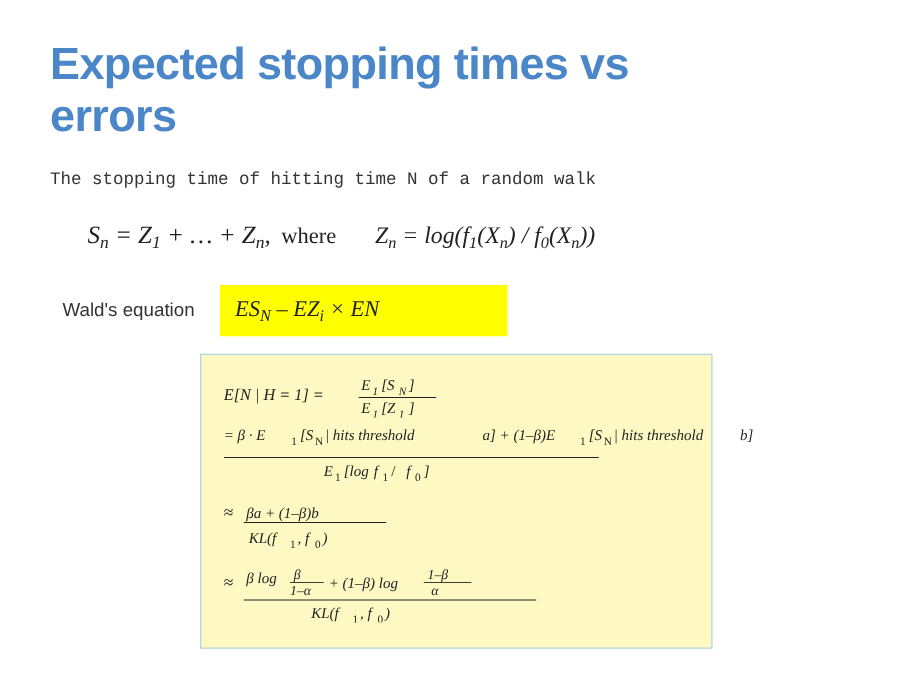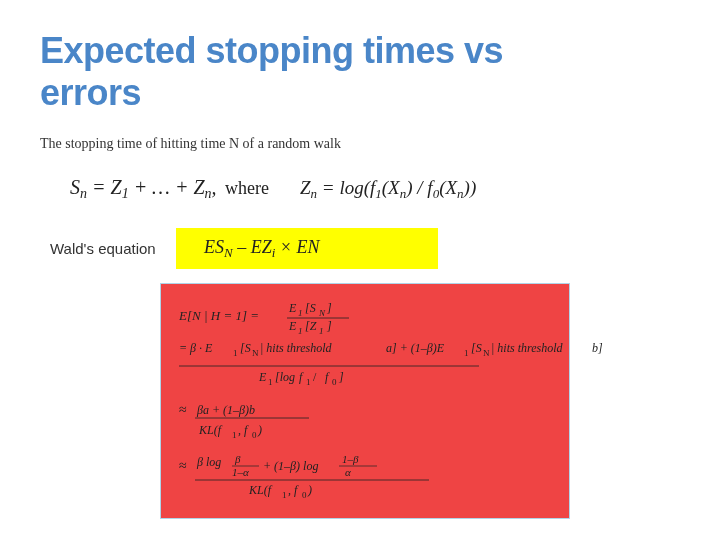--- a/index.html
+++ b/index.html
@@ -22,21 +22,21 @@
     .title {
       font-family: Arial, Helvetica, sans-serif;
       font-size: 36px;
       font-weight: bold;
       color: #4a86c8;
       margin-bottom: 22px;
       letter-spacing: -0.5px;
     }
 
     .subtitle-text {
-      font-family: Liberation Serif, serif;
+      font-family: Liberation Mono, monospace;
       font-size: 14px;
       color: #333;
       margin-bottom: 10px;
     }
 
     .formula-row {
       display: flex;
       align-items: flex-start;
       margin-bottom: 18px;
       padding-left: 30px;
@@ -60,28 +60,28 @@
 
     .walds-label {
       font-family: Arial, Helvetica, sans-serif;
       font-size: 15px;
       color: #333;
       margin-right: 20px;
     }
 
     .walds-highlight {
       background-color: #ffff00;
-      padding: 4px 26px;
+      padding: 4px 10px;
       font-style: italic;
       font-size: 18px;
       color: #000000;
     }
 
     .derivation-box {
-      background-color: #ef4444;
+      background-color: #fef9c3;
       border: 1px solid #b0d4e8;
       padding: 12px 18px;
       margin-left: 120px;
       margin-right: 30px;
       font-size: 13px;
       line-height: 1.85;
       color: #222;
     }
 
     

